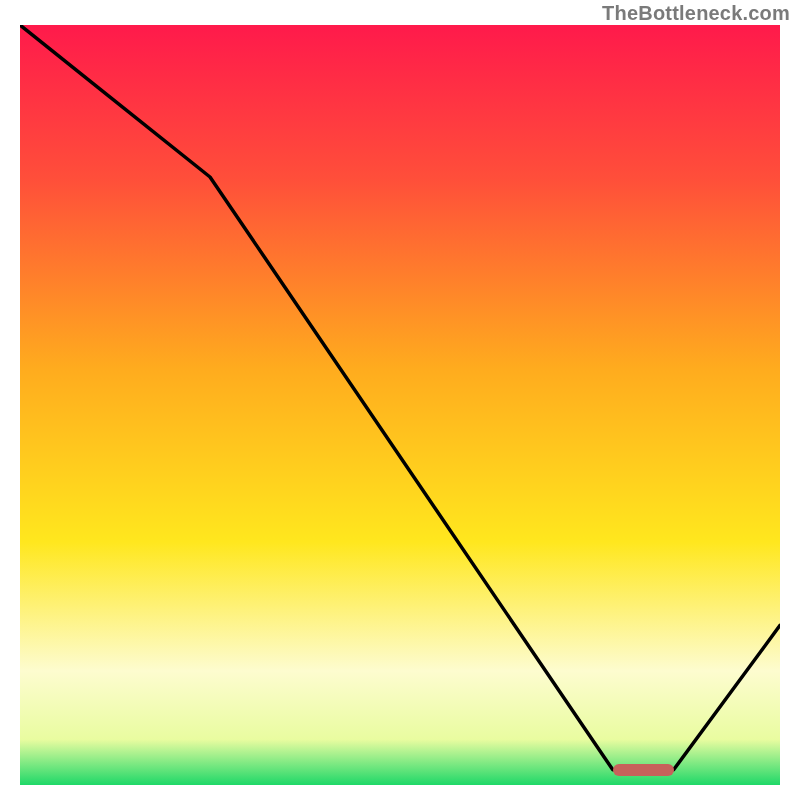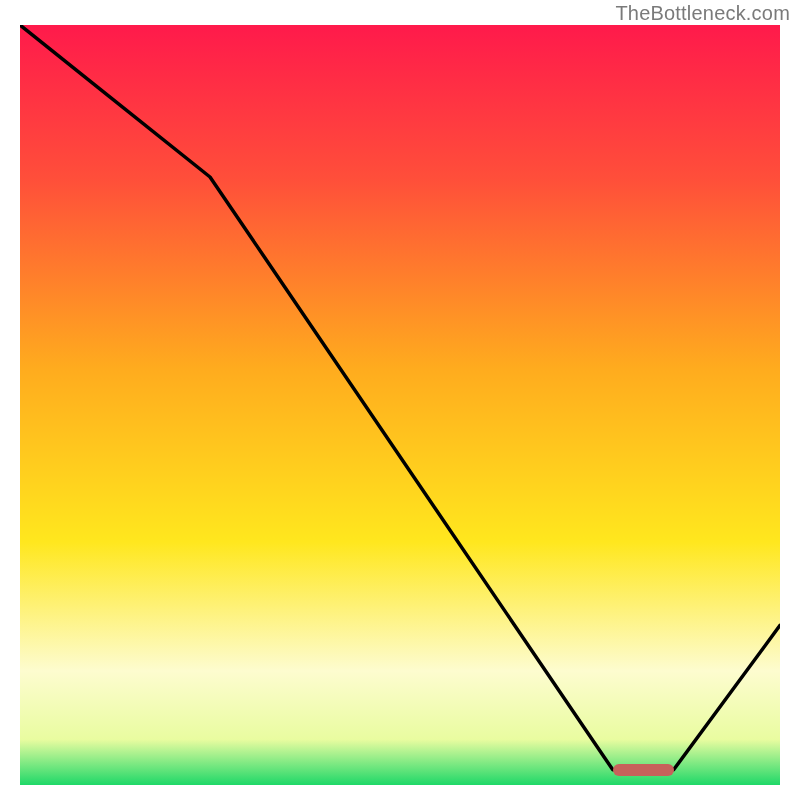--- a/index.html
+++ b/index.html
@@ -14,21 +14,21 @@
   .wrap {
     position: relative;
     width: 800px;
     height: 800px;
   }
   .watermark {
     position: absolute;
     top: 2px;
     right: 10px;
     font-size: 20px;
-    font-weight: normal;
+    font-weight: bold;
     color: #7a7a7a;
     letter-spacing: 0.2px;
     z-index: 3;
   }
   .plot {
     position: absolute;
     left: 20px;
     top: 25px;
     width: 760px;
     height: 760px;

